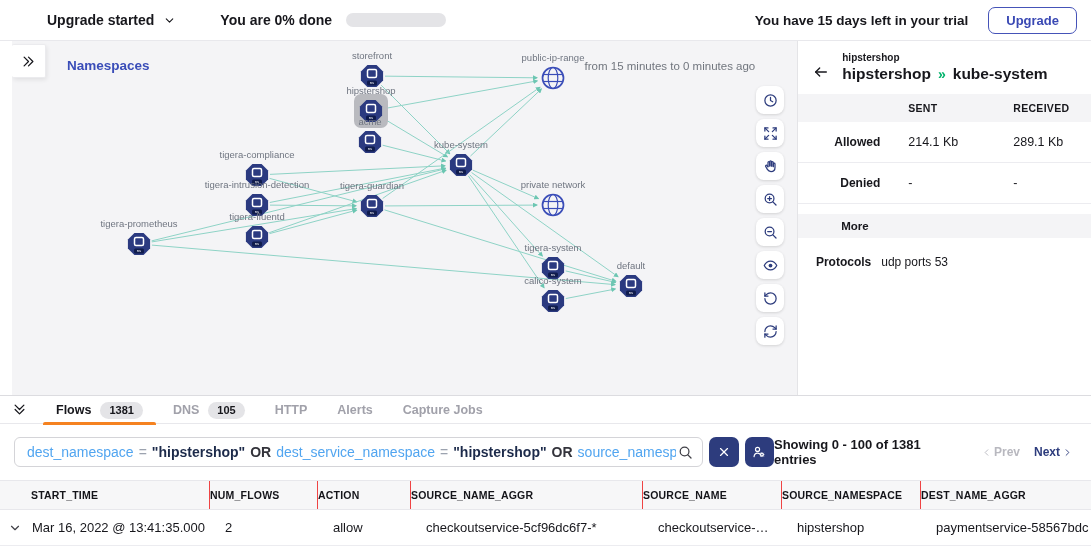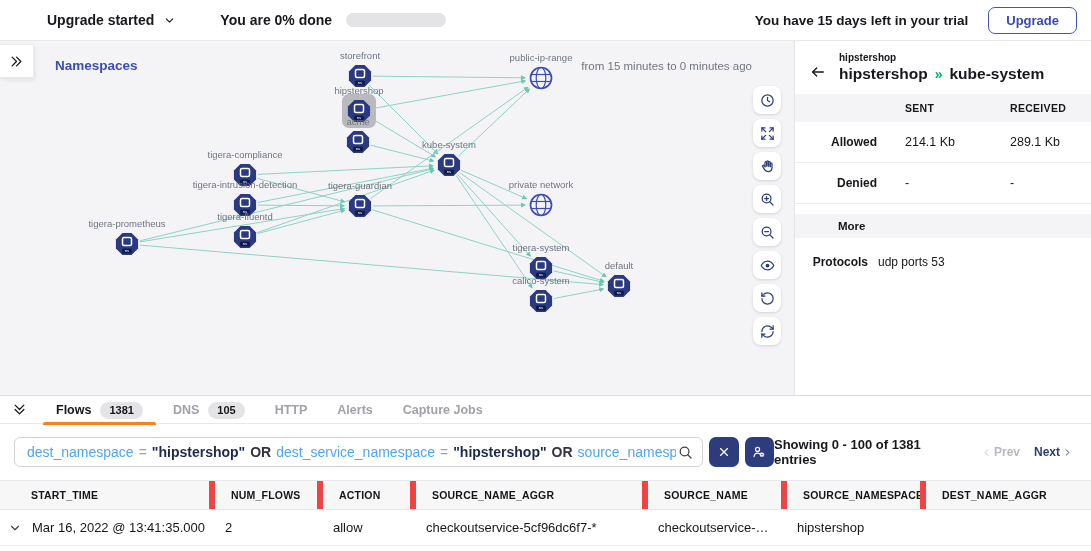--- a/index.html
+++ b/index.html
@@ -15,21 +15,21 @@
             font-family:inherit; font-size:14px; font-weight:700; color:#17171c; cursor:pointer; }
   .gs-btn .ic svg { width:13px; height:13px; }
   .progress-label { font-size:14px; font-weight:700; margin-left:44px; }
   .progress-pill { width:100px; height:14px; border-radius:7px; background:#e4e4e7; margin-left:14px; }
   .topbar-right { display:flex; align-items:center; gap:20px; }
   .trial-label { font-size:13.5px; font-weight:700; }
   .upgrade-btn { font-family:inherit; font-size:13px; font-weight:700; color:#3a49b4;
                  background:#fff; border:1.5px solid #4553b8; border-radius:7px; padding:5px 17px; cursor:pointer; }
 
   
-  .main { display:flex; height:354px; }
+  .main { display:flex; height:354px;padding-left:12px; }
   .graph-panel { width:795px; position:relative; background:#f4f4f6; overflow:hidden;
                  border-right:1px solid #e4e4e7; }
   .sidebar-expander { position:absolute; top:3px; left:0; width:34px; height:34px; background:#fff;
                       border:1px solid #ebebee; border-left:none; border-radius:2px;
                       box-shadow:1px 2px 4px rgba(0,0,0,.08); display:flex; align-items:center;
                       justify-content:center; color:#17171c; cursor:pointer; z-index:3; }
   .sidebar-expander svg { width:15px; height:15px; }
   .graph-title { position:absolute; left:55px; top:17px; font-size:13.5px; font-weight:700; color:#3a4db8; z-index:2; }
   .time-range { position:absolute; right:42px; top:19px; font-size:11.5px; color:#71767e; z-index:2; }
   #graph-svg { position:absolute; left:0; top:0; width:795px; height:354px; font-family:inherit; }
@@ -92,21 +92,21 @@
   .showing { margin-left:auto; font-size:13px; font-weight:700; }
   .pager { display:flex; align-items:center; gap:14px; margin-left:18px; margin-right:4px; }
   .pg { display:flex; align-items:center; gap:2px; font-size:12px; font-weight:700; cursor:pointer; }
   .pg svg { width:11px; height:11px; }
   .pg.prev { color:#b8b8bf; }
   .pg.next { color:#2d3c7d; }
 
   .ft-head { display:grid; grid-template-columns:209px 108px 93px 232px 139px 139px minmax(0,1fr);
              background:#f7f7f8; border-top:1px solid #e8e8ec; border-bottom:1px solid #e8e8ec;
              height:30px; font-size:10.5px; font-weight:700; letter-spacing:.2px; color:#141419; }
-  .ft-head > div { display:flex; align-items:center; padding-left:16px; border-left:6px solid #ef4444; overflow:hidden; white-space:nowrap; }
+  .ft-head > div { display:flex; align-items:center; border-left:1px solid #ef4444; overflow:hidden; white-space:nowrap; }
   .ft-head > div:first-child { border-left:none; padding-left:31px; }
   .ft-row { display:grid; grid-template-columns:209px 108px 93px 232px 139px 139px minmax(0,1fr);
             height:36px; align-items:center; border-bottom:1px solid #ececf0; font-size:13px; cursor:pointer; }
   .ft-row > div { padding-left:16px; overflow:hidden; white-space:nowrap; }
   .ft-row > div:first-child { display:flex; align-items:center; padding-left:8px; }
   .row-chev { color:#3f3f46; margin-right:10px; display:flex; }
   .row-chev svg { width:14px; height:14px; }
 </style>
 </head>
 <body>
@@ -508,15 +508,16 @@
               <path d="m6 9 6 6 6-6"></path>
             </svg>
           </span>
           <span>Mar 16, 2022 @ 13:41:35.000</span>
         </div>
         <div>2</div>
         <div>allow</div>
         <div>checkoutservice-5cf96dc6f7-*</div>
         <div>checkoutservice-…</div>
         <div>hipstershop</div>
+        <div>paymentservice-58567bdc</div>
       </div>
     </div>
 </div>
 
 </body></html>

